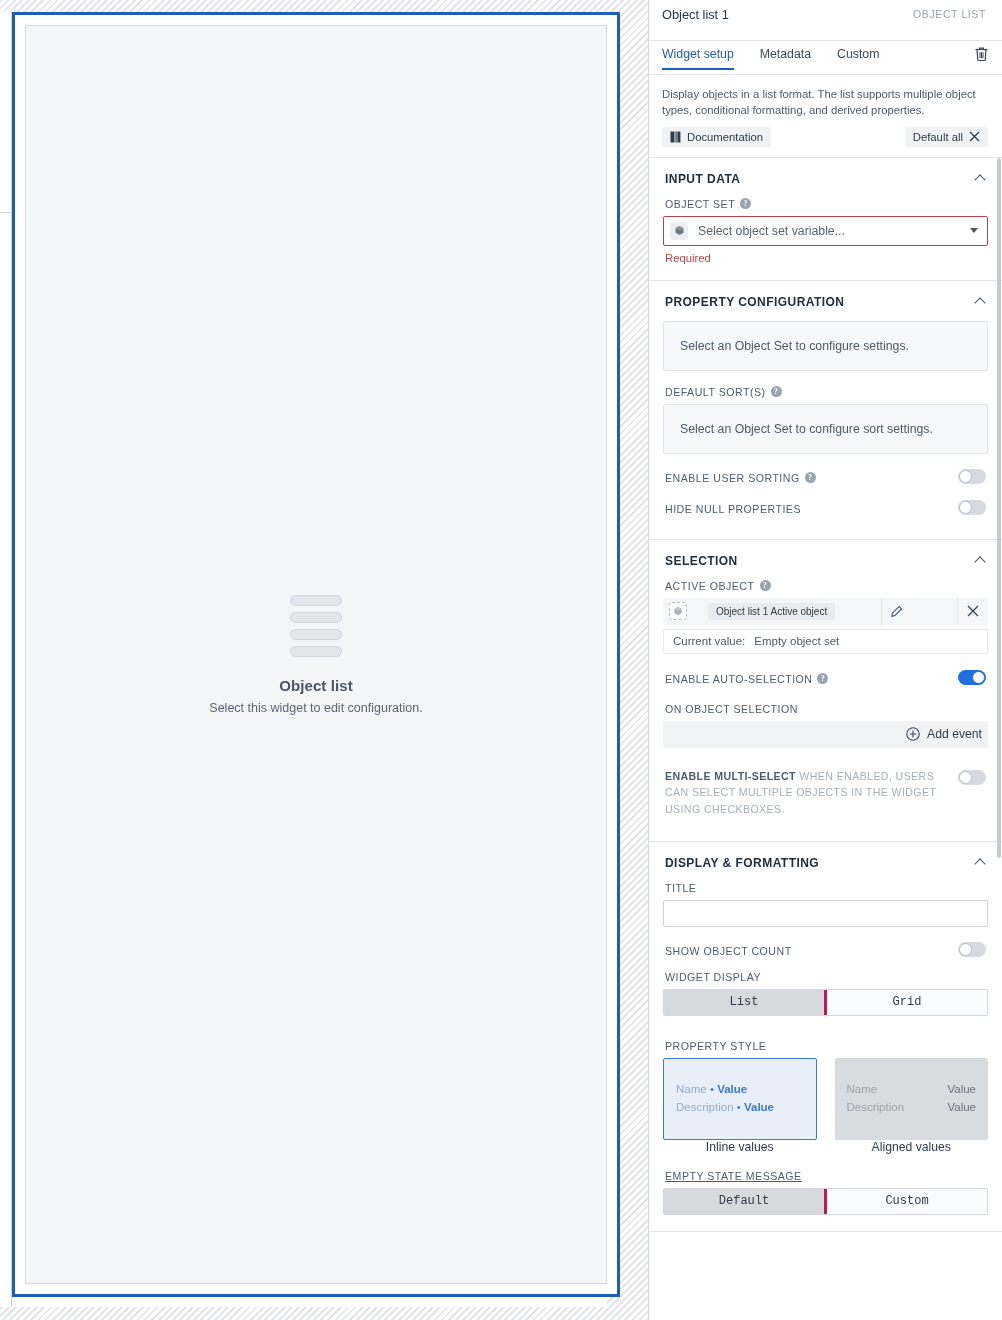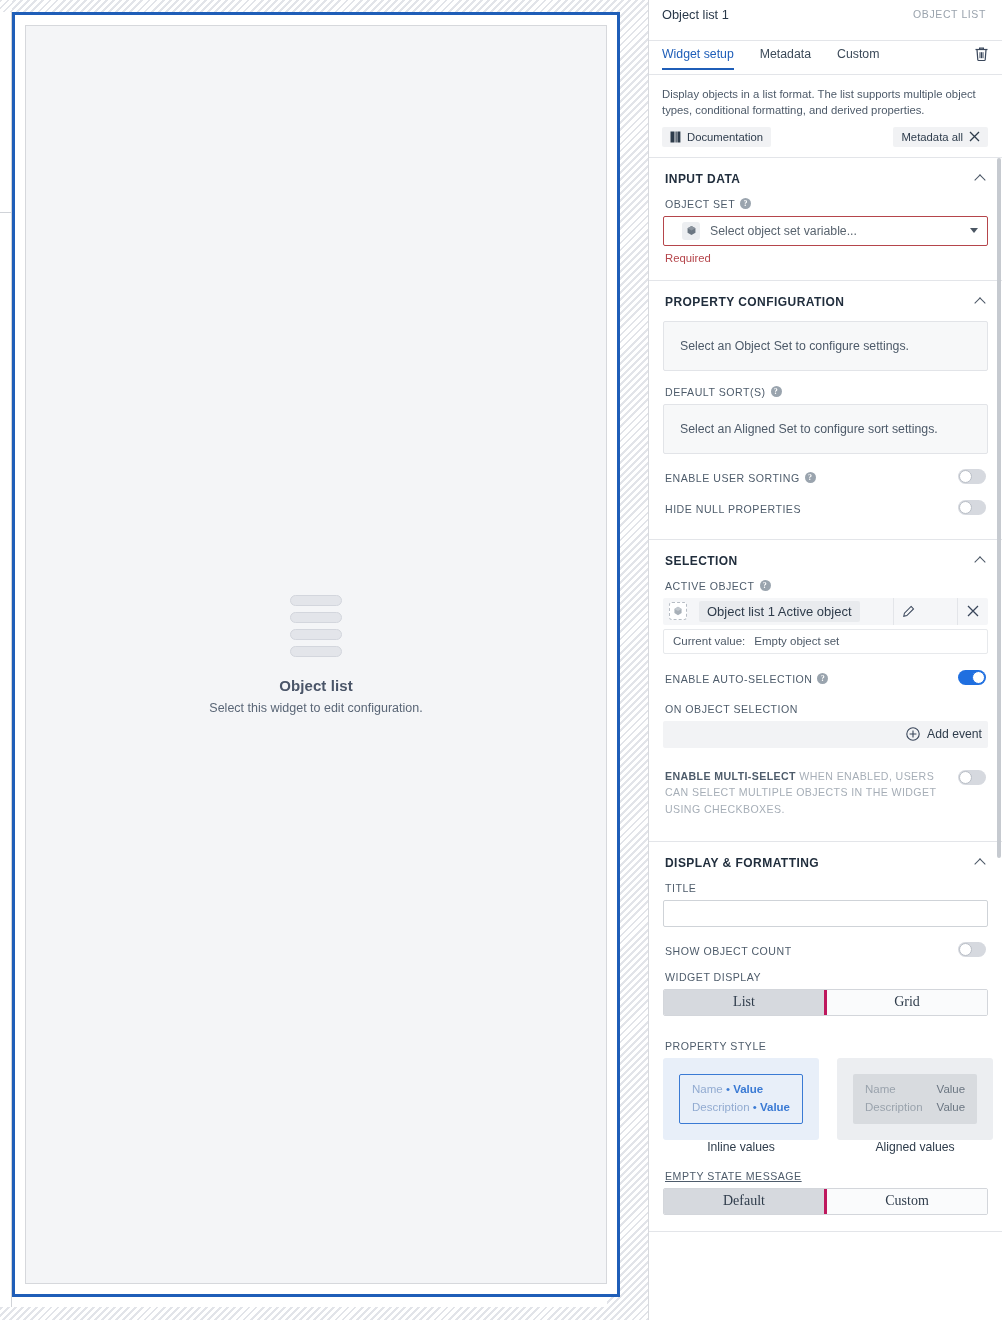--- a/index.html
+++ b/index.html
@@ -175,21 +175,21 @@
     width: 11px; height: 11px; border-radius: 50%;
     background: #9aa4ae; color: #fff;
     font-size: 8px; line-height: 11px; text-align: center;
     font-weight: bold; flex: none; cursor: pointer;
     font-family: "Liberation Serif", serif;
   }
 
   .select-err {
     height: 30px; border: 1.5px solid #b5454b; border-radius: 2px;
     background: #fff; display: flex; align-items: center;
-    padding: 0 9px 0 18px; cursor: pointer;
+    padding: 0 9px 0 6px; cursor: pointer;
   }
   .cube-box {
     width: 18px; height: 18px; border-radius: 3px; background: #eceef1;
     display: flex; align-items: center; justify-content: center; flex: none;
   }
   .cube-box.dotted { background: #fff; border: 1px dashed #b6bcc4; }
   .sel-text { font-size: 12.3px; color: #59646f; margin-left: 10px; flex: 1; }
   .caret-dn {
     width: 0; height: 0; flex: none;
     border-left: 4.5px solid transparent;
@@ -220,21 +220,21 @@
   }
   .toggle.on { background: #1f6fe0; }
   .toggle.on .knob { left: auto; right: 1px; border-color: #1f6fe0; }
 
   .chiprow {
     height: 27px; background: #f5f6f8; border-radius: 2px;
     display: flex; align-items: center; padding: 0 0 0 6px;
   }
   .chip-pill {
     background: #e9ebee; border-radius: 2px; padding: 3px 8px;
-    font-size: 13px; color: #2f3c4b; margin-left: 12px;
+    font-size: 10px; color: #2f3c4b; margin-left: 21px;
   }
   .row-btn {
     margin-left: auto; width: 31px; height: 27px;
     display: flex; align-items: center; justify-content: center;
     background: none; border: none; cursor: pointer;
     border-left: 1px solid #e3e5e9;
   }
   .curval {
     margin-top: 4px; height: 25px;
     border: 1px solid #e7e9ec; border-radius: 2px; background: #fff;
@@ -262,31 +262,31 @@
     font-size: 12.3px; color: #2f3c4b; padding: 0 8px;
     font-family: inherit;
   }
 
   .seg {
     display: flex; width: 100%; height: 27px;
     border: 1px solid #d3d6db; border-radius: 2px; overflow: hidden;
   }
   .seg button {
     flex: 1; border: none; background: #fafbfc; cursor: pointer;
-    font-size: 14px; color: #2f3c4b; font-family: Liberation Serif, serif;
+    font-size: 12px; color: #2f3c4b; font-family: Liberation Mono, monospace;
   }
   .seg button.active { background: #d6d9de; }
   .seg button + button { border-left: 3px solid #be185d; }
 
   .stylecards { display: flex; gap: 18px; margin-top: 6px; }
   .stylecard { flex: 1; cursor: pointer; }
   .sc-prev {
     height: 82px; border-radius: 3px;
     display: flex; align-items: center; justify-content: center;
-    padding: 16px;
+    padding: 0;
   }
   .sc-prev.a { background: #e8eff9; }
   .sc-prev.b { background: #eceef1; }
   .sc-inner {
     width: 100%; height: 100%; border-radius: 2px;
     display: flex; flex-direction: column; justify-content: center;
     padding: 0 12px;
   }
   .sc-inner.a { border: 1px solid #3a7ad4; background: #e8eff9; }
   .sc-inner.b { background: #d8dbdf; }
@@ -357,21 +357,21 @@
     <div class="panel-actions">
       <button class="chip">
         <svg width="11" height="12" viewBox="0 0 11 12">
           <rect x="0.5" y="0.5" width="4" height="11" fill="#2e3c4b"></rect>
           <rect x="5.5" y="0.5" width="1.2" height="11" fill="#2e3c4b"></rect>
           <rect x="7.4" y="0.5" width="3" height="11" fill="#2e3c4b"></rect>
         </svg>
         <span>Documentation</span>
       </button>
       <button class="chip">
-        <span>Metadata all</span>
+        <span>Default all</span>
         <svg width="11" height="11" viewBox="0 0 11 11">
           <path d="M1 1l9 9M10 1L1 10" stroke="#2e3c4b" stroke-width="1.3" fill="none"></path>
         </svg>
       </button>
     </div>
 
     <div class="scrollarea">
       <div class="scrollbar"></div>
 
       <div class="section">
@@ -403,21 +403,21 @@
           <span class="sec-title">PROPERTY CONFIGURATION</span>
           <span class="chev"></span>
         </div>
         <div class="sec-body">
           <div class="infobox">Select an Object Set to configure settings.</div>
 
           <div class="flabel" style="margin-top:15px;">
             <span>DEFAULT SORT(S)</span>
             <span class="qmark">?</span>
           </div>
-          <div class="infobox">Select an Aligned Set to configure sort settings.</div>
+          <div class="infobox">Select an Object Set to configure sort settings.</div>
 
           <div class="togrow" style="margin-top:7px;">
             <span class="flabel">
               <span>ENABLE USER SORTING</span>
               <span class="qmark">?</span>
             </span>
             <button class="toggle">
               <span class="knob"></span>
             </button>
           </div>

